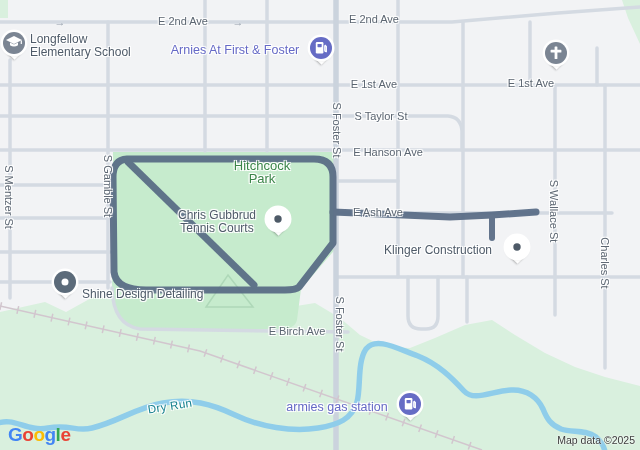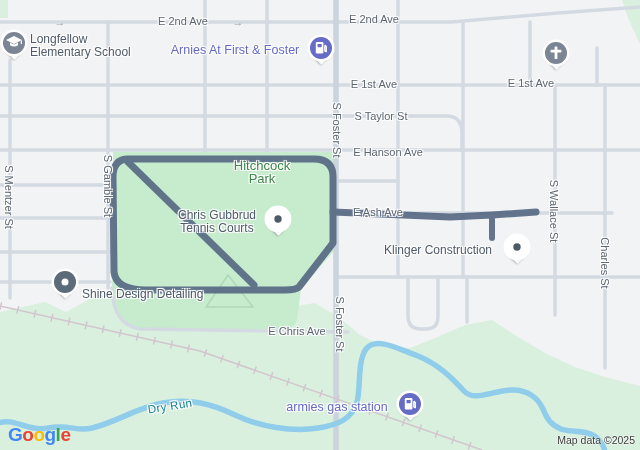--- a/index.html
+++ b/index.html
@@ -100,21 +100,21 @@
   </svg>
 
   <div id="labels">
       <div class="lbl" style="left: 183px; top: 21px;">E 2nd Ave</div>
       <div class="lbl" style="left: 374px; top: 19px;">E 2nd Ave</div>
       <div class="lbl" style="left: 374px; top: 84px;">E 1st Ave</div>
       <div class="lbl" style="left: 531px; top: 83px;">E 1st Ave</div>
       <div class="lbl" style="left: 381px; top: 116px;">S Taylor St</div>
       <div class="lbl" style="left: 388px; top: 152px;">E Hanson Ave</div>
       <div class="lbl" style="left: 378px; top: 212px;">E Ash Ave</div>
-      <div class="lbl" style="left: 297px; top: 331px;">E Chris Ave</div>
+      <div class="lbl" style="left: 297px; top: 331px;">E Birch Ave</div>
       <div class="lbl v" style="left: 9px; top: 197px;">S Mentzer St</div>
       <div class="lbl v" style="left: 108px; top: 186px;">S Gamble St</div>
       <div class="lbl v" style="left: 337px; top: 130px;">S Foster St</div>
       <div class="lbl v" style="left: 340px; top: 324px;">S Foster St</div>
       <div class="lbl v" style="left: 554px; top: 211px;">S Wallace St</div>
       <div class="lbl v" style="left: 605px; top: 263px;">Charles St</div>
       <div class="arrow" style="left: 60px; top: 22px;">→</div>
       <div class="arrow" style="left: 238px; top: 22px;">→</div>
       <div class="lbl center park" style="left: 262px; top: 172px;">
         <div>Hitchcock</div>

